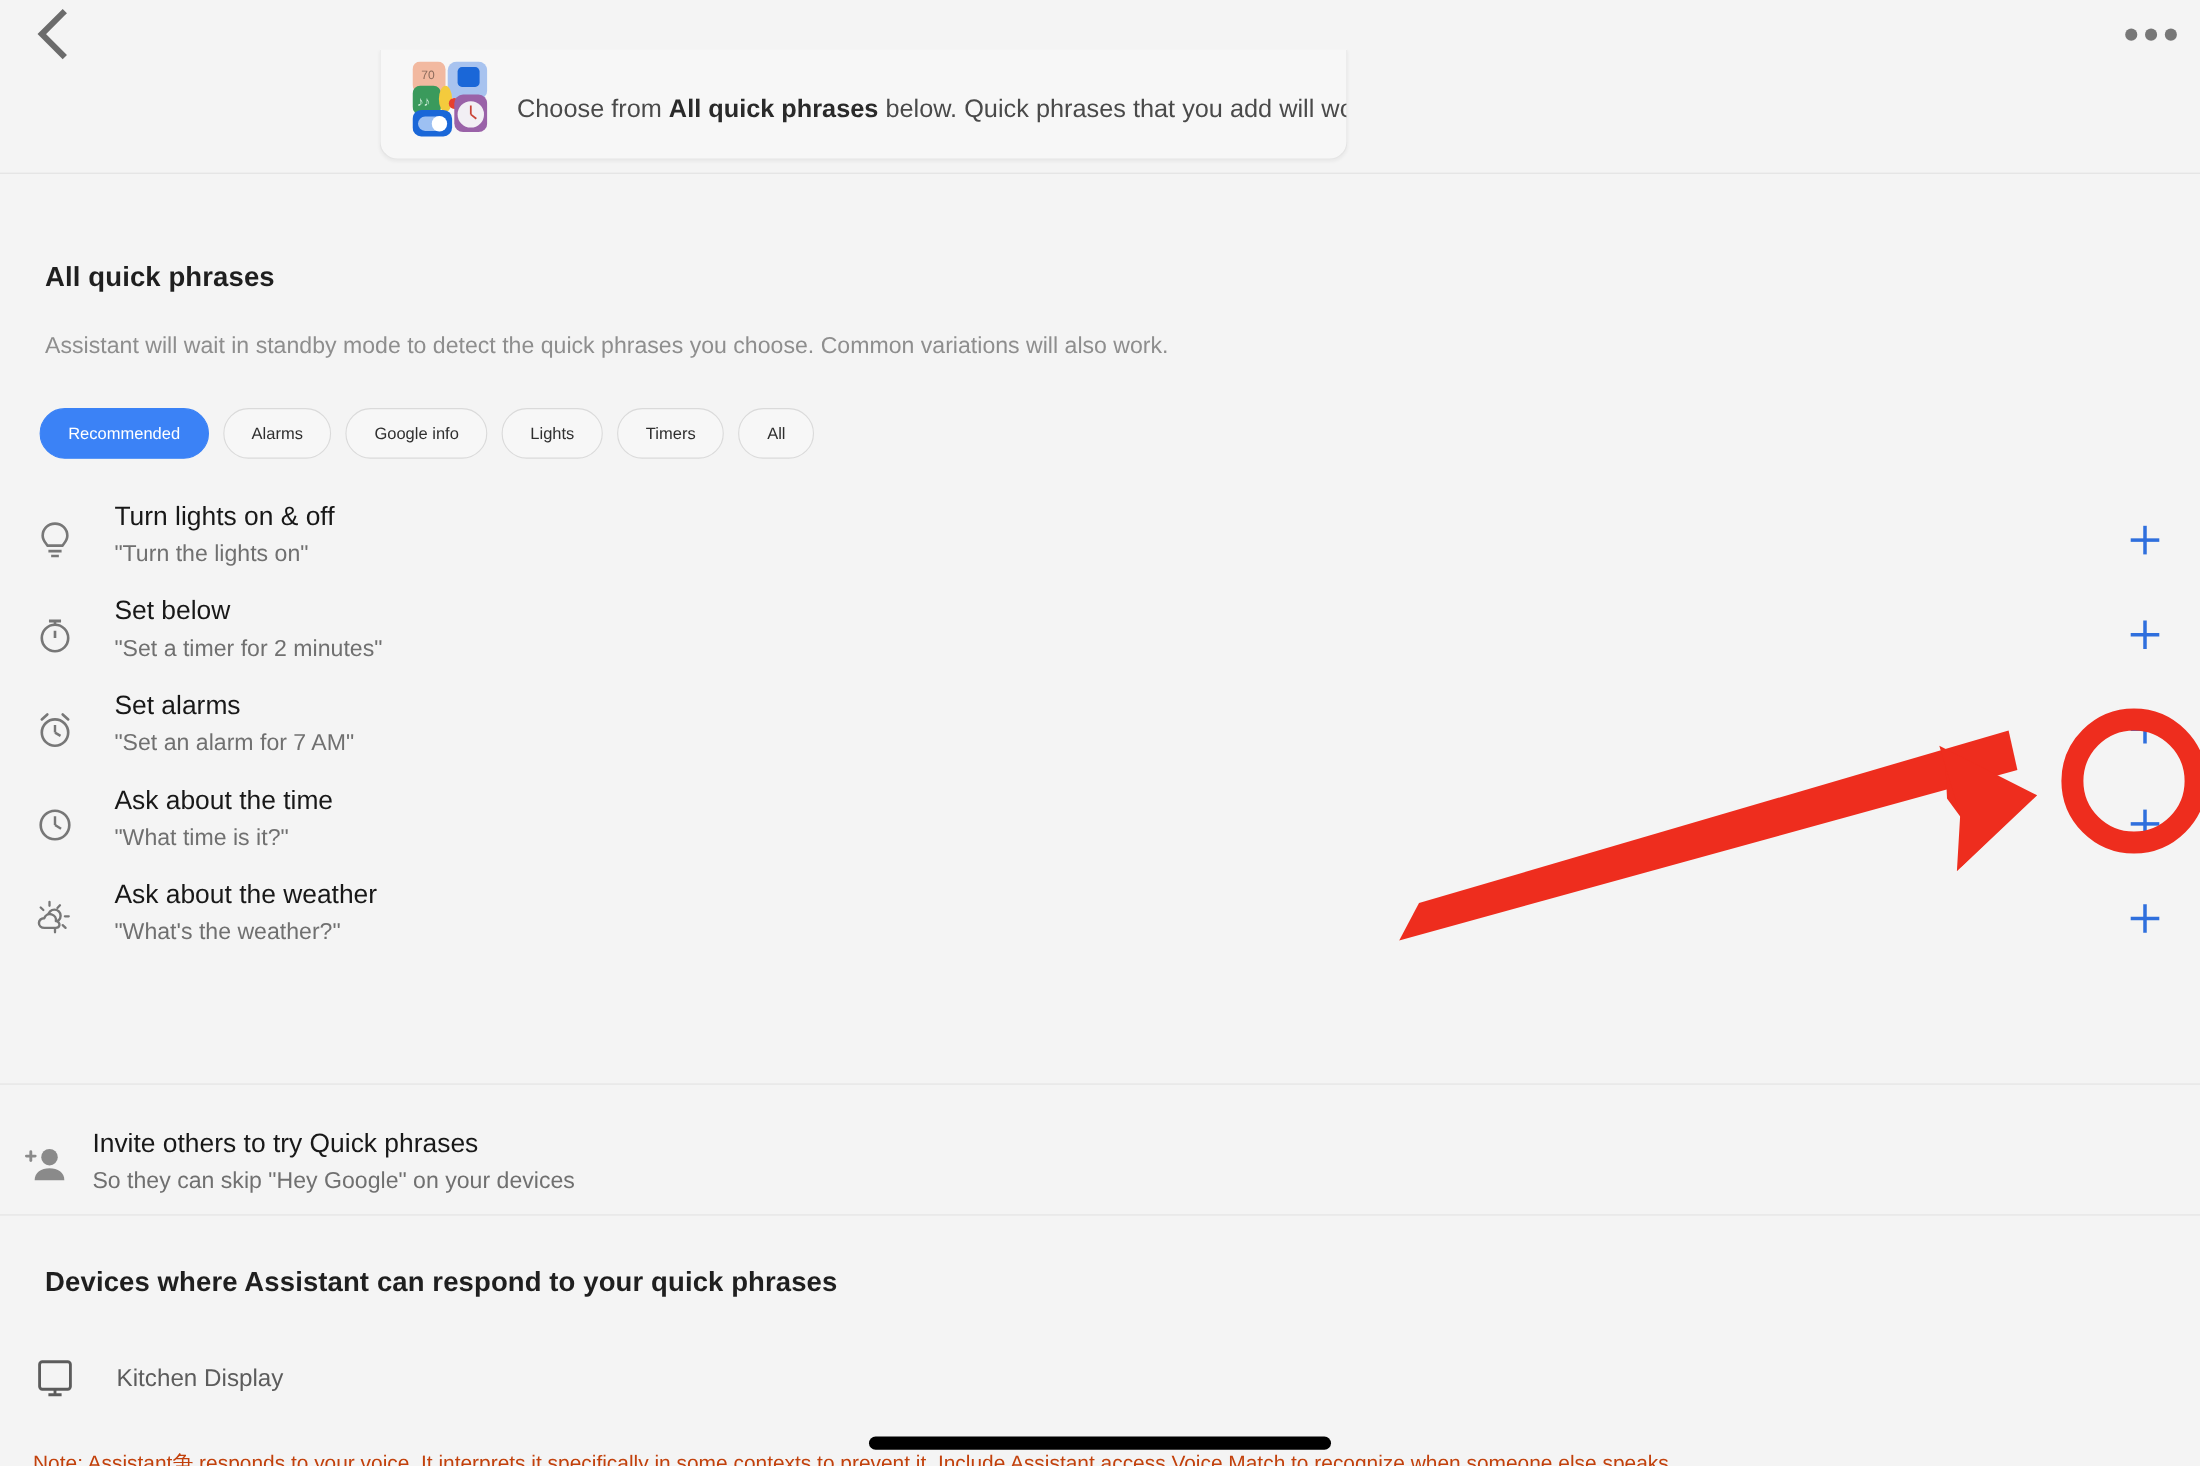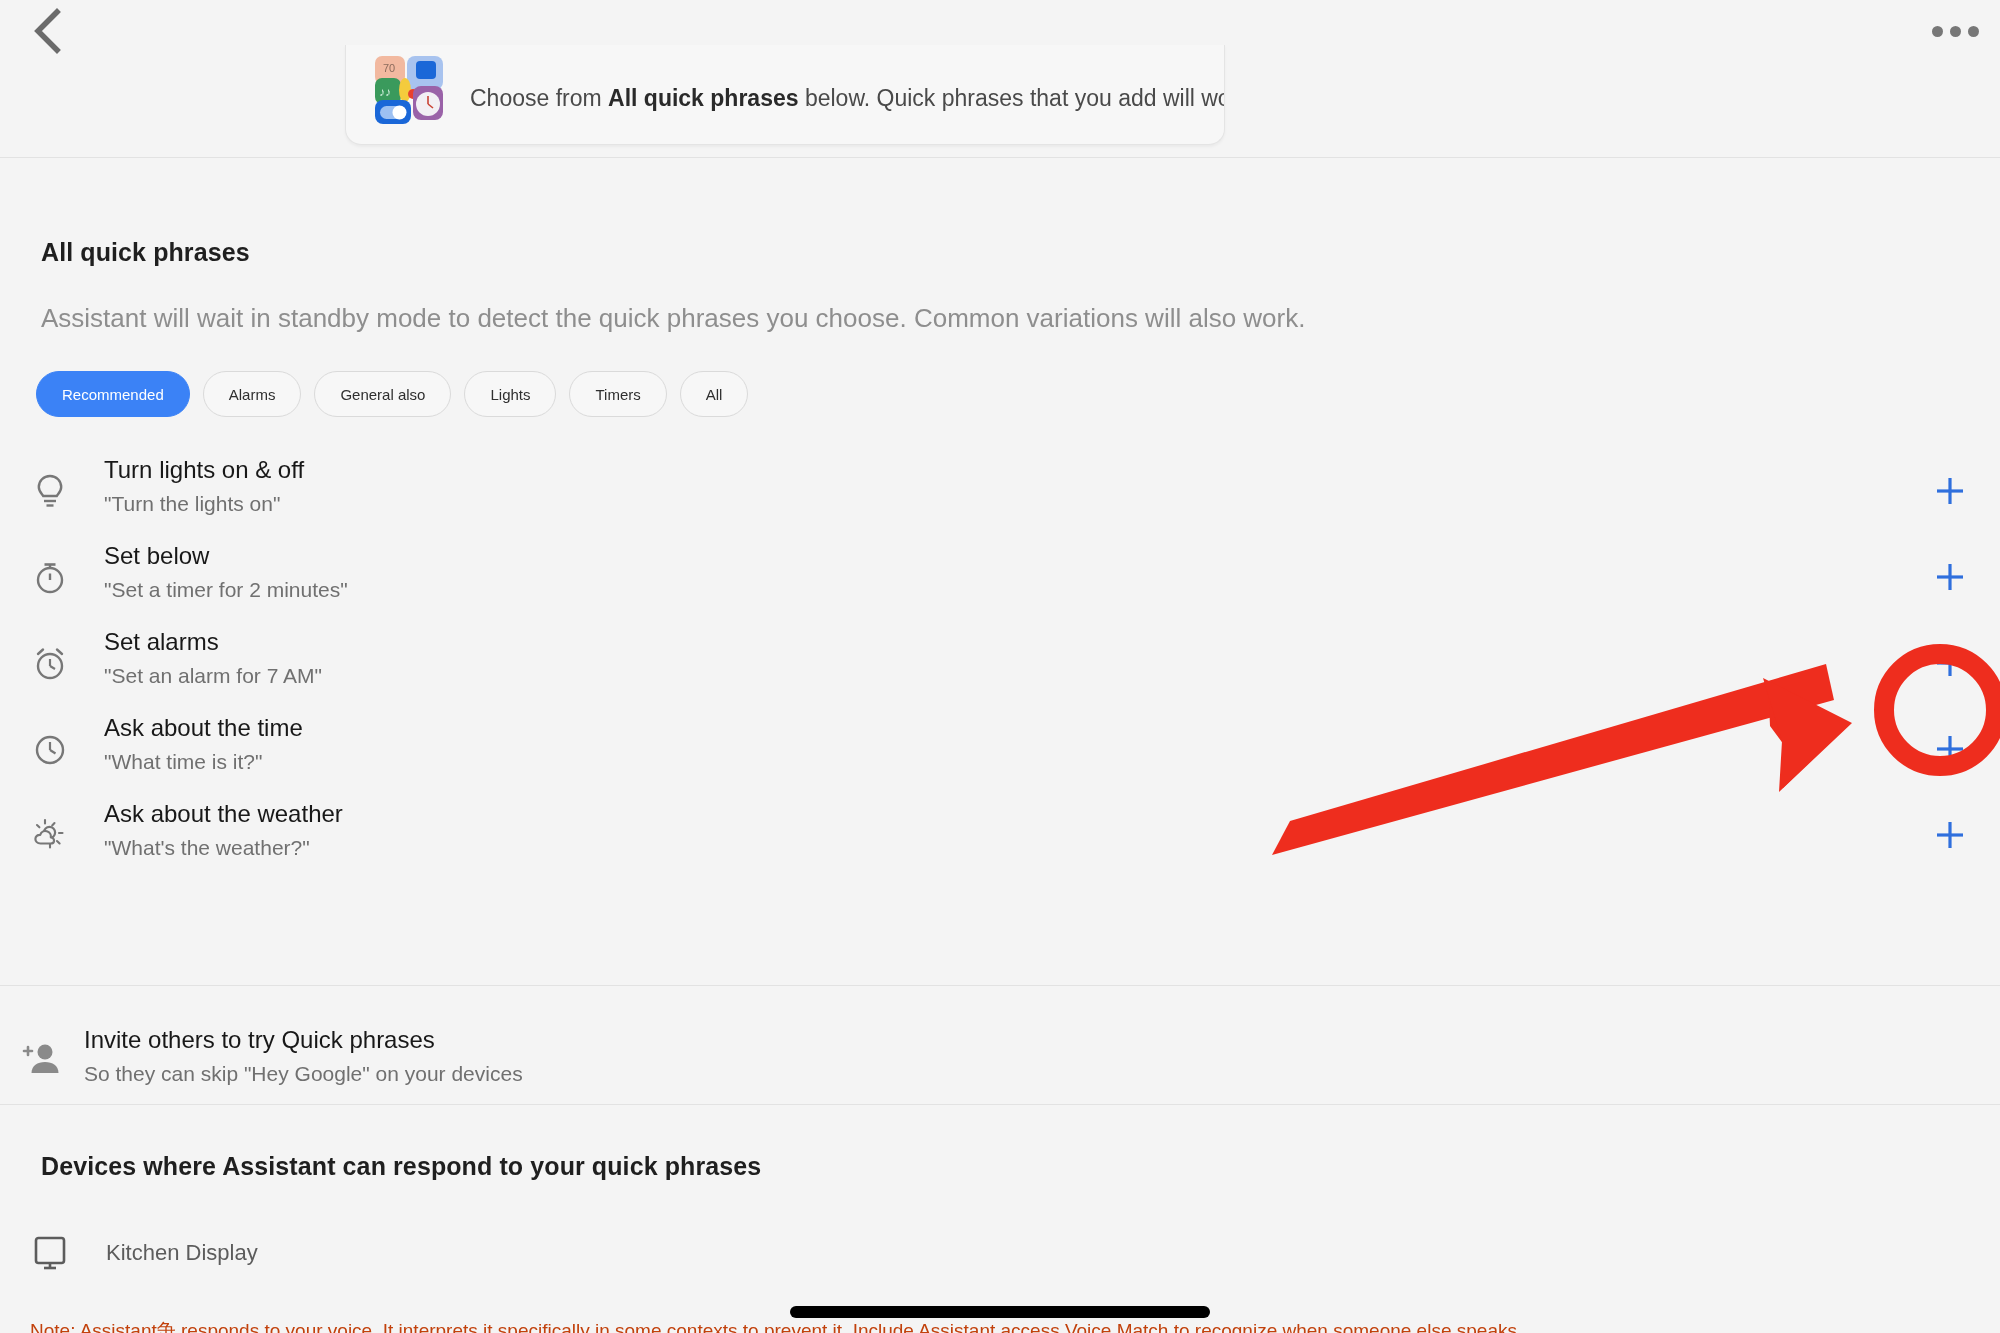--- a/index.html
+++ b/index.html
@@ -80,21 +80,21 @@
   }
 
   
   .section-title {
     position: absolute; left: 41px;
     font-size: 25px; font-weight: 700; color: #1f1f1f;
     letter-spacing: .1px;
   }
   .section-desc {
     position: absolute; left: 41px;
-    font-size: 26px; color: #8e8e8e;
+    font-size: 21px; color: #8e8e8e;
     white-space: nowrap;
   }
 
   
   .chips {
     position: absolute; left: 36px; top: 371px;
     height: 46px;
     display: flex; align-items: center; gap: 13px;
   }
   .chip {
@@ -265,21 +265,21 @@
   </div>
 
   <div class="divider" style="top:157px;"></div>
 
   <div class="section-title" style="top:238px;">All quick phrases</div>
   <div class="section-desc" style="top:303px;">Assistant will wait in standby mode to detect the quick phrases you choose. Common variations will also work.</div>
 
   <div class="chips">
     <div class="chip selected">Recommended</div>
     <div class="chip">Alarms</div>
-    <div class="chip">General also</div>
+    <div class="chip">Google info</div>
     <div class="chip">Lights</div>
     <div class="chip">Timers</div>
     <div class="chip">All</div>
   </div>
 
   <div class="phrase-row" style="top:448px;">
     <span class="phrase-icon">
       <svg width="34" height="36" viewBox="0 0 34 36">
         <path d="M17 3 C10.5 3 5.8 8 5.8 14 C5.8 18.2 8.5 20.6 10.2 23 L23.8 23 C25.5 20.6 28.2 18.2 28.2 14 C28.2 8 23.5 3 17 3 Z" fill="none" stroke="#777" stroke-width="2.4"></path>
         <line x1="11" y1="28" x2="23" y2="28" stroke="#777" stroke-width="2.4"></line>

